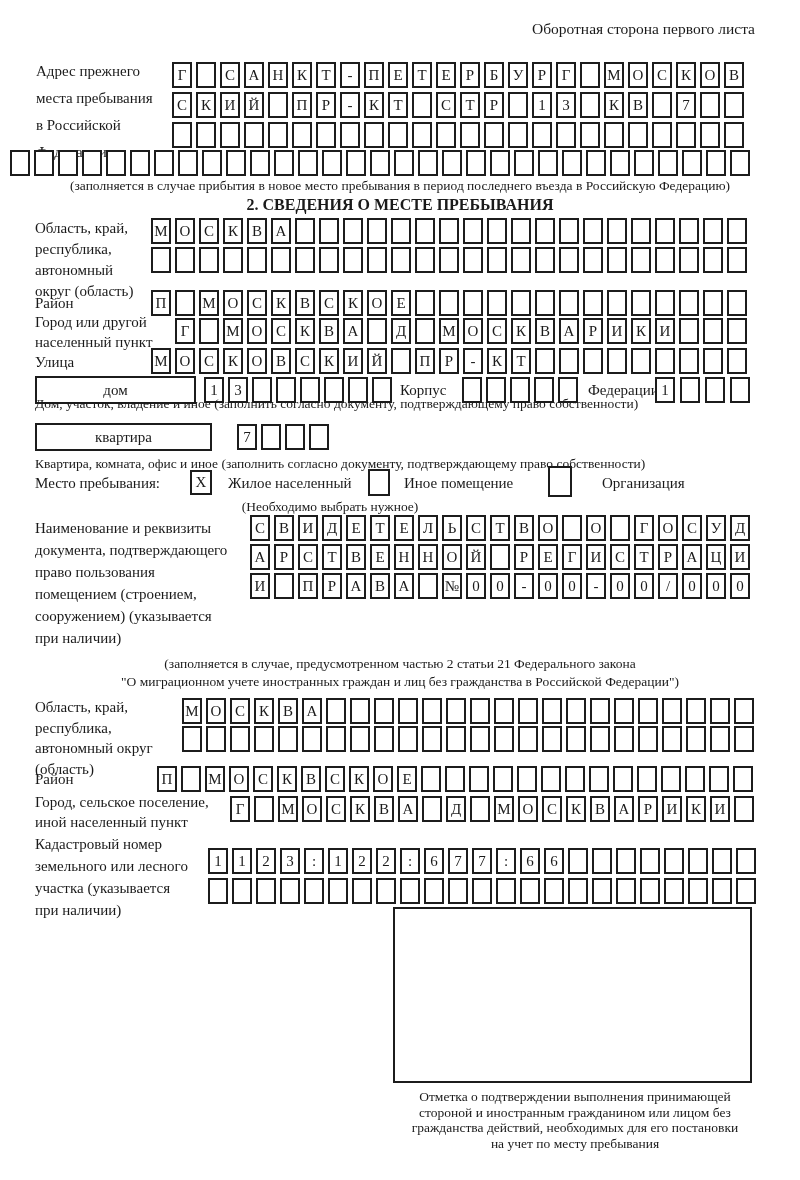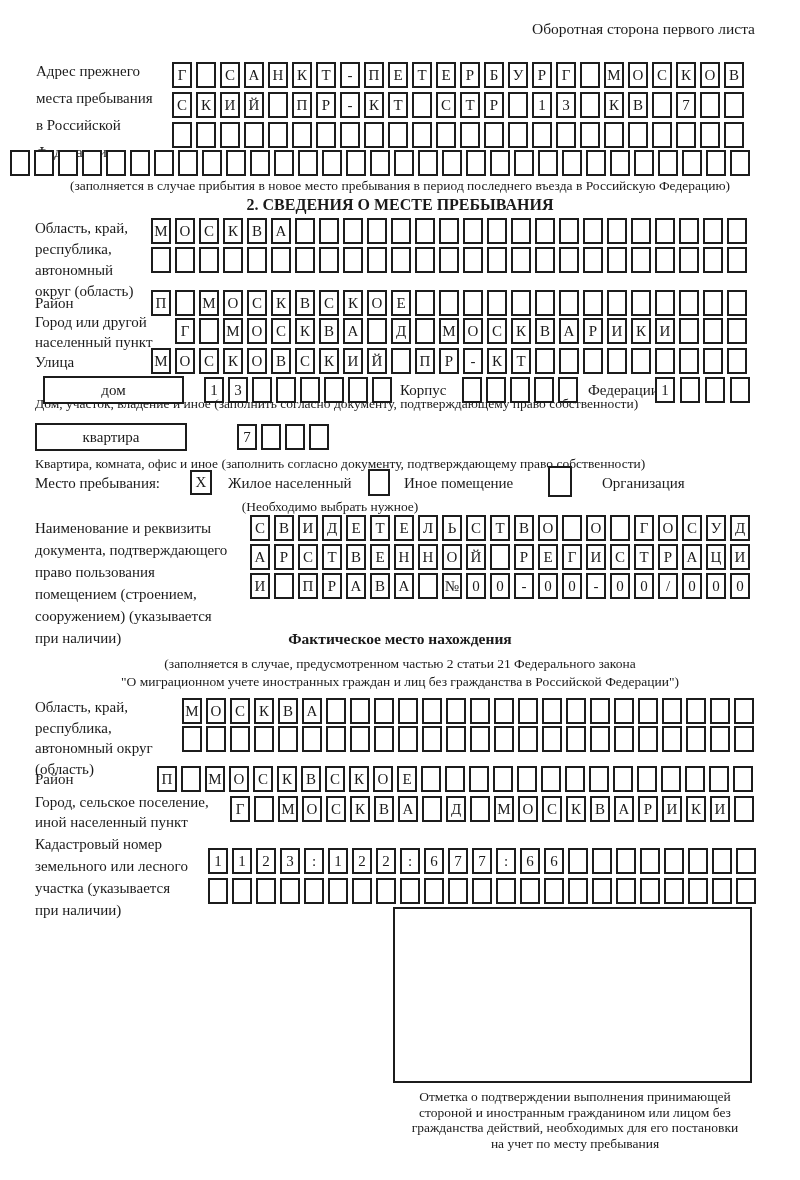--- a/index.html
+++ b/index.html
@@ -293,21 +293,21 @@
       <span class="cell"></span>
       <span class="cell"></span>
       <span class="cell"></span>
       <span class="cell"></span>
       <span class="cell"></span>
       <span class="cell"></span>
       <span class="cell"></span>
       <span class="cell"></span>
     </div>
 
-  <div class="abs bigbox" style="left:35px;top:376px;width:141px;margin-left:8px;">дом</div>
+  <div class="abs bigbox" style="left:35px;top:376px;width:161px;">дом</div>
   <div class="abs cellrow" style="left:204px;top:377px;">
       <span class="cell">1</span>
       <span class="cell">3</span>
       <span class="cell"></span>
       <span class="cell"></span>
       <span class="cell"></span>
       <span class="cell"></span>
       <span class="cell"></span>
       <span class="cell"></span>
     </div>
@@ -321,21 +321,21 @@
     </div>
   <div class="abs label" style="left:588px;top:380px;">Федерации</div>
   <div class="abs cellrow spread" style="left:655px;top:377px;">
       <span class="cell">1</span>
       <span class="cell"></span>
       <span class="cell"></span>
       <span class="cell"></span>
     </div>
   <div class="abs caption" style="left:35px;top:396px;">Дом, участок, владение и иное (заполнить согласно документу, подтверждающему право собственности)</div>
 
-  <div class="abs bigbox" style="left:35px;top:423px;width:152px;text-align:center;">квартира</div>
+  <div class="abs bigbox" style="left:35px;top:423px;width:177px;text-align:center;">квартира</div>
   <div class="abs cellrow" style="left:237px;top:424px;">
       <span class="cell">7</span>
       <span class="cell"></span>
       <span class="cell"></span>
       <span class="cell"></span>
     </div>
   <div class="abs caption" style="left:35px;top:456px;">Квартира, комната, офис и иное (заполнить согласно документу, подтверждающему право собственности)</div>
 
   <div class="abs label" style="left:35px;top:473px;">Место пребывания:</div>
   <div class="abs cbox" style="left:190px;top:470px;width:22px;height:25px;">X</div>
@@ -417,21 +417,20 @@
       <span class="cell">0</span>
       <span class="cell">-</span>
       <span class="cell">0</span>
       <span class="cell">0</span>
       <span class="cell">/</span>
       <span class="cell">0</span>
       <span class="cell">0</span>
       <span class="cell">0</span>
     </div>
 
-  <div class="abs subtitle center" style="top:630px;">Фактическое место нахождения</div>
   <div class="abs caption center" style="top:656px;">(заполняется в случае, предусмотренном частью 2 статьи 21 Федерального закона</div>
   <div class="abs caption center" style="top:674px;">"О миграционном учете иностранных граждан и лиц без гражданства в Российской Федерации")</div>
 
   <div class="abs label" style="left:35px;top:697px;line-height:20.5px;">
       <div>Область, край,</div>
       <div>республика,</div>
       <div>автономный округ</div>
       <div>(область)</div>
     </div>
   <div class="abs cellrow" style="left:182px;top:698px;">

